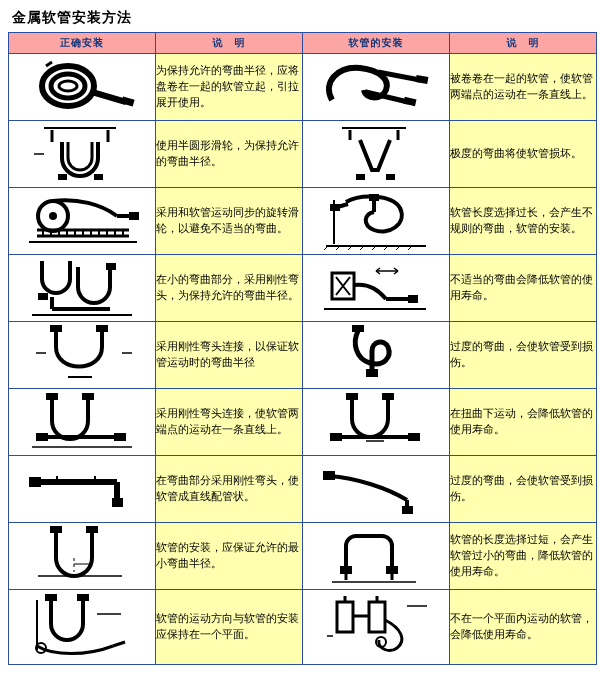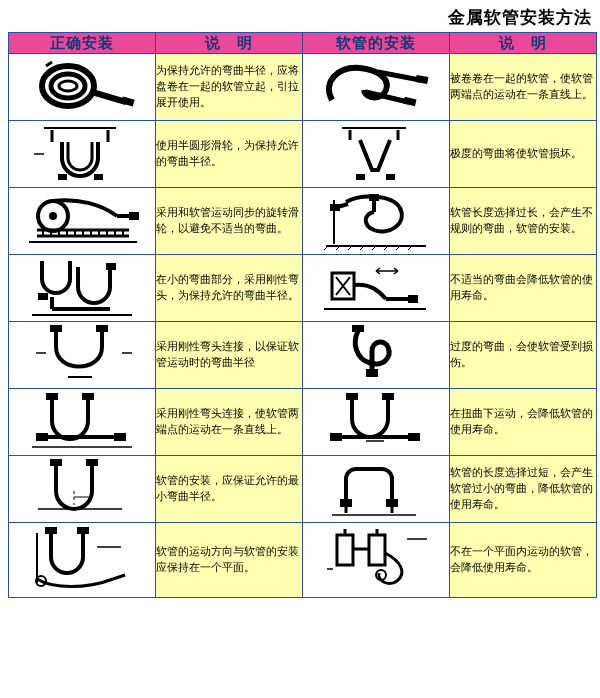--- a/index.html
+++ b/index.html
@@ -15,42 +15,41 @@
     overflow: hidden;
   }
   .page {
     position: relative;
     width: 600px;
     height: 698px;
     box-sizing: border-box;
     padding: 6px 8px 0 8px;
   }
   .doc-title {
-    font-size: 17px;
+    font-size: 14px;
     font-weight: bold;
     letter-spacing: 1px;
     margin: 2px 0 6px 4px;
     line-height: 18px;
-    text-align: right;
   }
   table.hose-table {
     border-collapse: collapse;
     width: 584px;
     table-layout: fixed;
     border: 1px solid #1d3f8a;
   }
   table.hose-table td, table.hose-table th {
     border: 1px solid #2a4fa0;
     padding: 0;
     vertical-align: middle;
   }
   thead th {
-    background: #ec4899;
+    background: #fca5a5;
     color: #14387a;
-    font-size: 15px;
+    font-size: 10px;
     font-weight: bold;
     height: 20px;
     letter-spacing: 1px;
     margin-top: 24px;
   }
   .col-img { width: 146px; }
   .col-txt { width: 146px; }
   td.imgcell {
     background: #ffffff;
     text-align: center;
@@ -269,20 +268,42 @@
             <rect x="66" y="2" width="12" height="7" fill="#000"></rect>
             <path d="M20 46 L96 46" stroke="#000" stroke-width="4"></path>
             <rect x="14" y="42" width="12" height="8" fill="#000"></rect>
             <rect x="92" y="42" width="12" height="8" fill="#000"></rect>
             <path d="M50 50 L68 50" stroke="#000" stroke-width="1.5"></path>
           </svg>
         </td>
         <td class="txtcell">在扭曲下运动，会降低软管的使用寿命。</td>
       </tr>
 
+      <tr>
+        <td class="imgcell">
+          <svg class="fig" width="130" height="54" viewBox="0 0 130 54">
+            <path d="M18 20 L100 20" stroke="#000" stroke-width="6"></path>
+            <path d="M100 20 L100 38" stroke="#000" stroke-width="6"></path>
+            <rect x="12" y="15" width="12" height="10" fill="#000"></rect>
+            <rect x="95" y="36" width="11" height="9" fill="#000"></rect>
+            <path d="M40 20 L40 14" stroke="#000" stroke-width="2"></path>
+            <path d="M78 20 L78 14" stroke="#000" stroke-width="2"></path>
+          </svg>
+        </td>
+        <td class="txtcell">在弯曲部分采用刚性弯头，使软管成直线配管状。</td>
+        <td class="imgcell">
+          <svg class="fig" width="130" height="54" viewBox="0 0 130 54">
+            <path d="M18 14 C46 16 76 26 96 38" fill="none" stroke="#000" stroke-width="4"></path>
+            <path d="M96 38 L96 48" stroke="#000" stroke-width="4"></path>
+            <rect x="12" y="9" width="12" height="9" fill="#000"></rect>
+            <rect x="91" y="44" width="11" height="8" fill="#000"></rect>
+          </svg>
+        </td>
+        <td class="txtcell">过度的弯曲，会使软管受到损伤。</td>
+      </tr>
 
       <tr>
         <td class="imgcell">
           <svg class="fig" width="120" height="64" viewBox="0 0 120 64">
             <path d="M34 6 L34 10" stroke="#000" stroke-width="4"></path>
             <path d="M34 10 L34 34 A18 18 0 0 0 70 34 L70 10" fill="none" stroke="#000" stroke-width="4"></path>
             <path d="M70 10 L70 6" stroke="#000" stroke-width="4"></path>
             <rect x="28" y="2" width="12" height="7" fill="#000"></rect>
             <rect x="64" y="2" width="12" height="7" fill="#000"></rect>
             <path d="M52 34 L52 48" stroke="#000" stroke-width="1" stroke-dasharray="3,3"></path>

